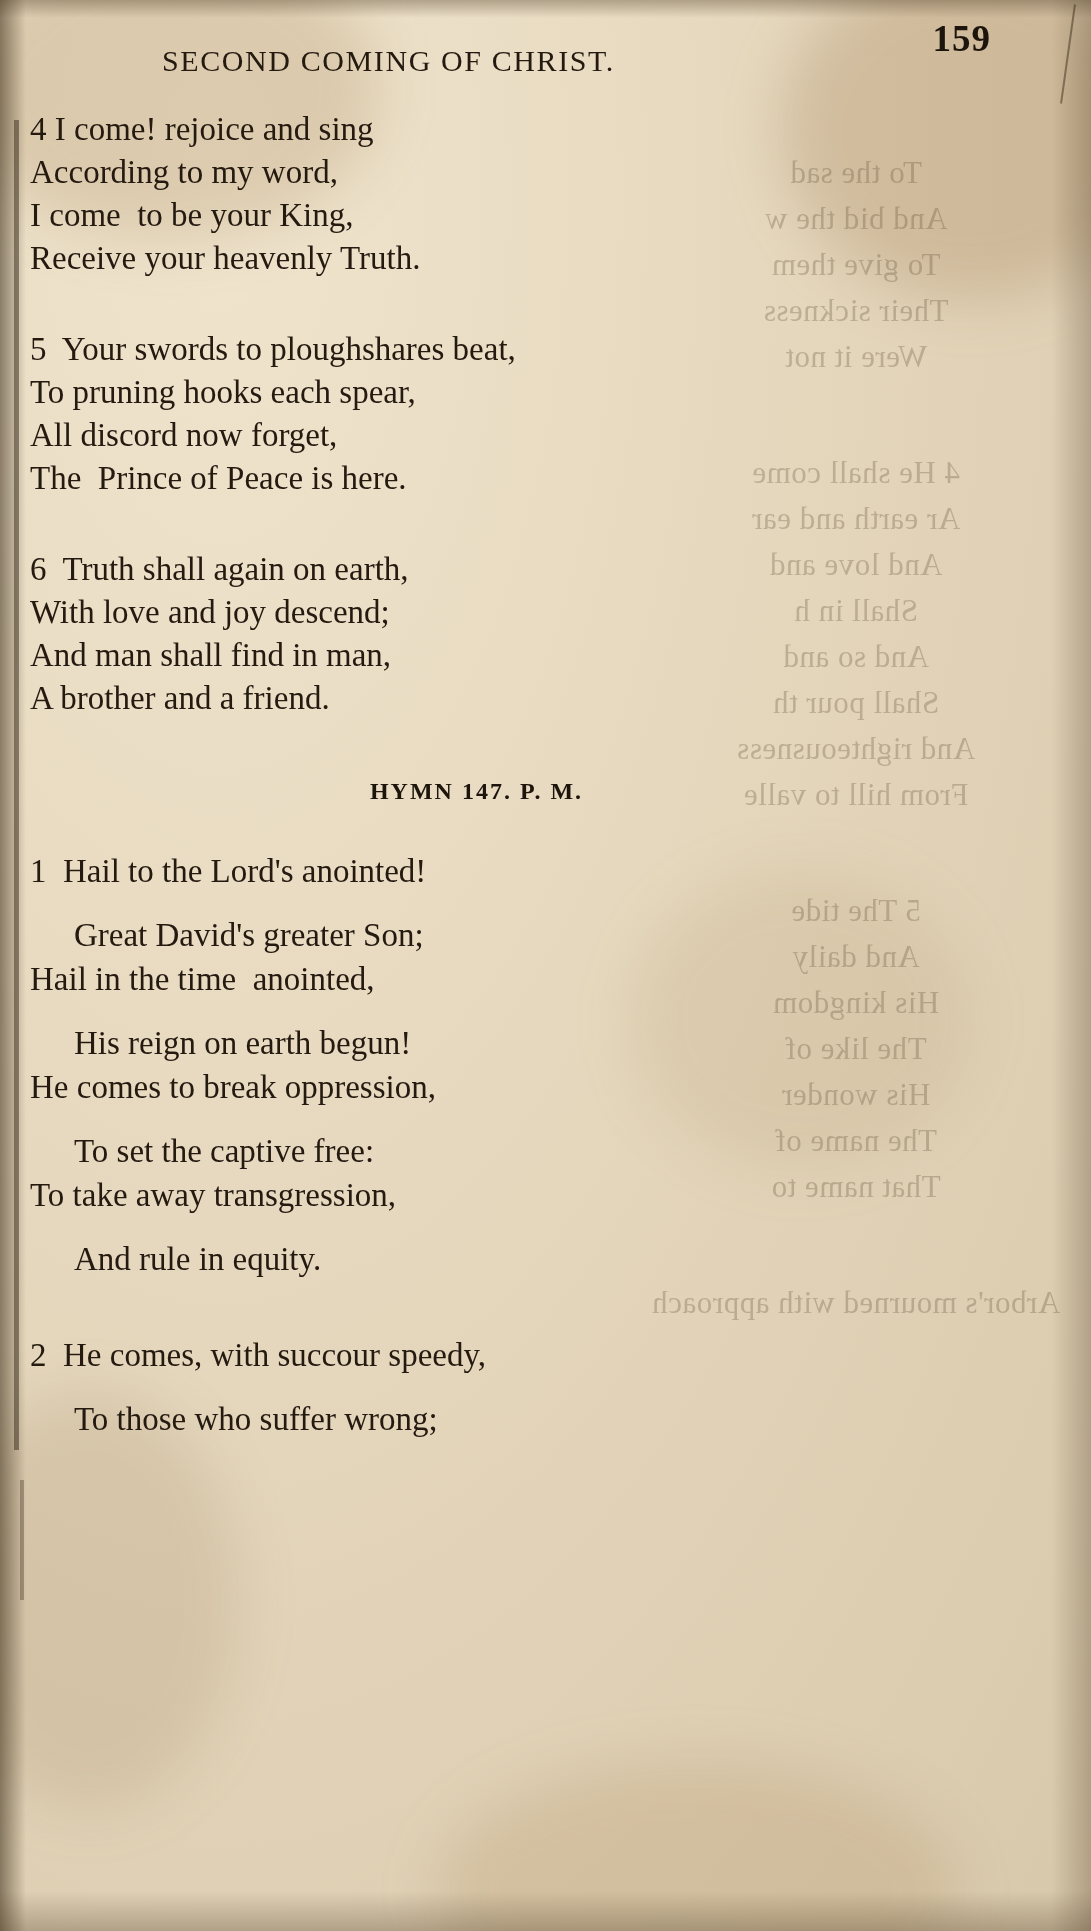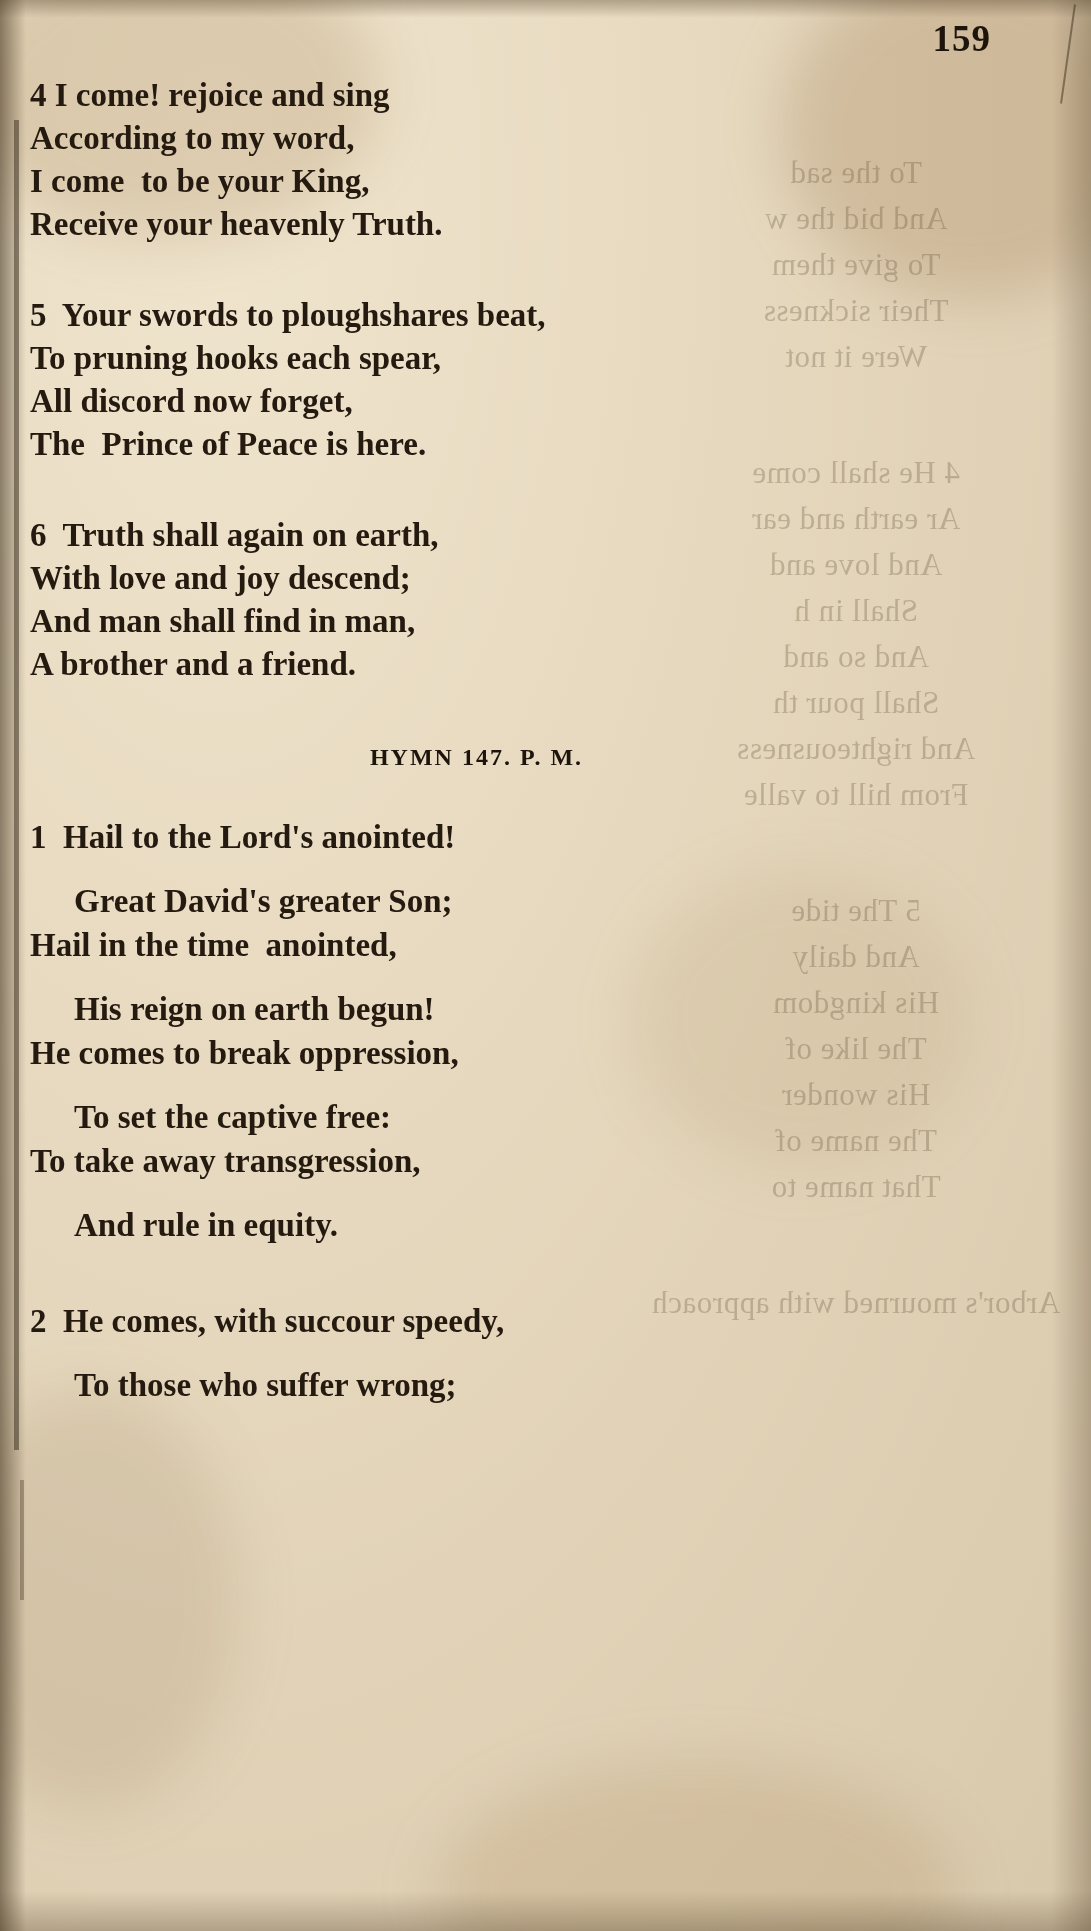--- a/index.html
+++ b/index.html
@@ -128,21 +128,20 @@
     letter-spacing: 1px;
     color: #1d150c;
   }
 
   .verses {
     margin-top: 30px;
     padding-left: 8px;
   }
   .verse {
     margin: 0 0 48px 0;
-    font-weight: bold;
   }
   .line {
     font-size: 33px;
     line-height: 43px;
     white-space: pre;
     color: #241a10;
   }
   .line.ind {
     padding-left: 44px;
     margin-top: 20px;
@@ -207,20 +206,21 @@
         <div>That name to</div>
       </div>
       <div class="blk" style="margin-top: 70px;">
         <div>Arbor's mourned with approach</div>
       </div>
     </div>
 
   <div class="content">
 
     <header class="running-head">
+      <div class="head-title">SECOND COMING OF CHRIST.</div>
       <div class="page-number">159</div>
     </header>
 
     <section class="verses" id="verses-146">
         <div class="verse">
           <div class="line">4 I come! rejoice and sing</div>
           <div class="line">According to my word,</div>
           <div class="line">I come  to be your King,</div>
           <div class="line">Receive your heavenly Truth.</div>
         </div>

